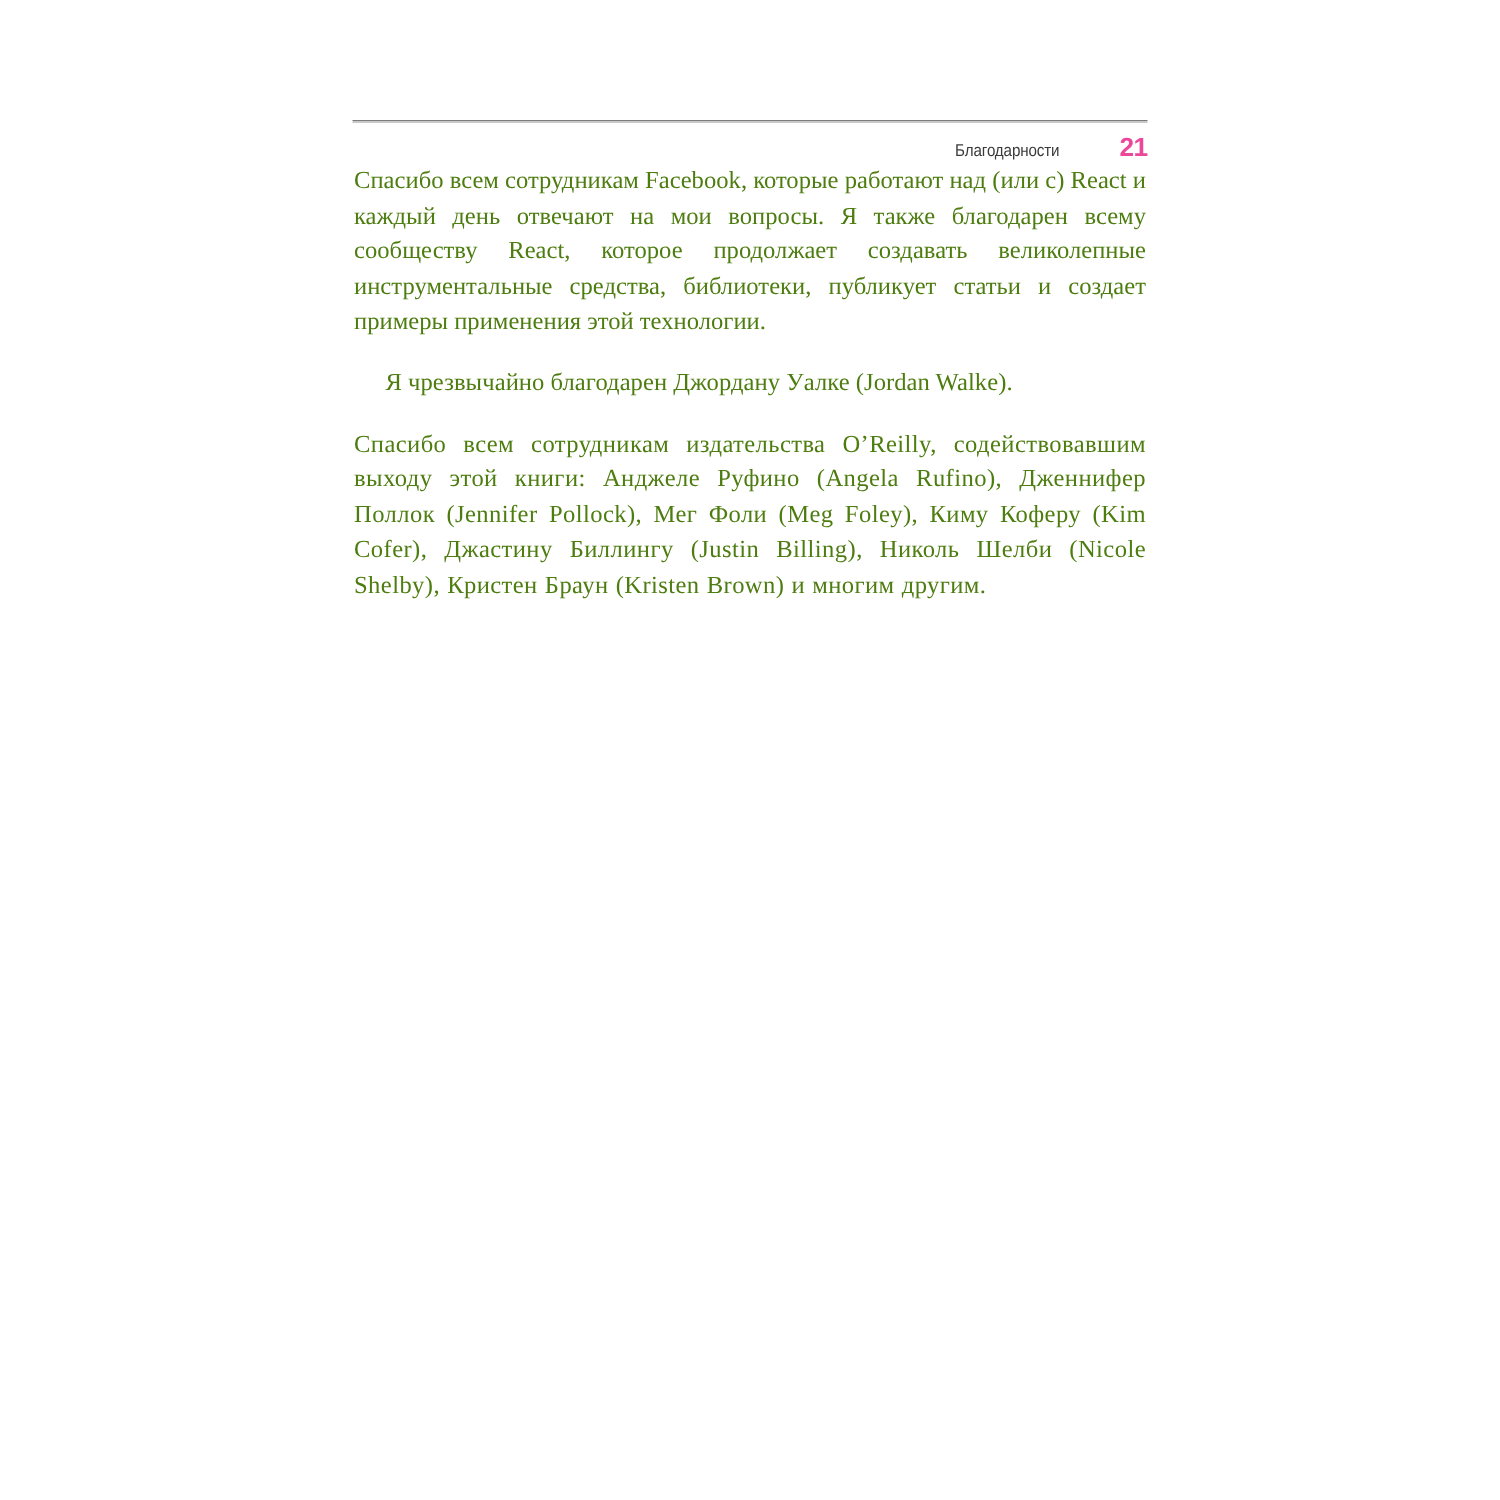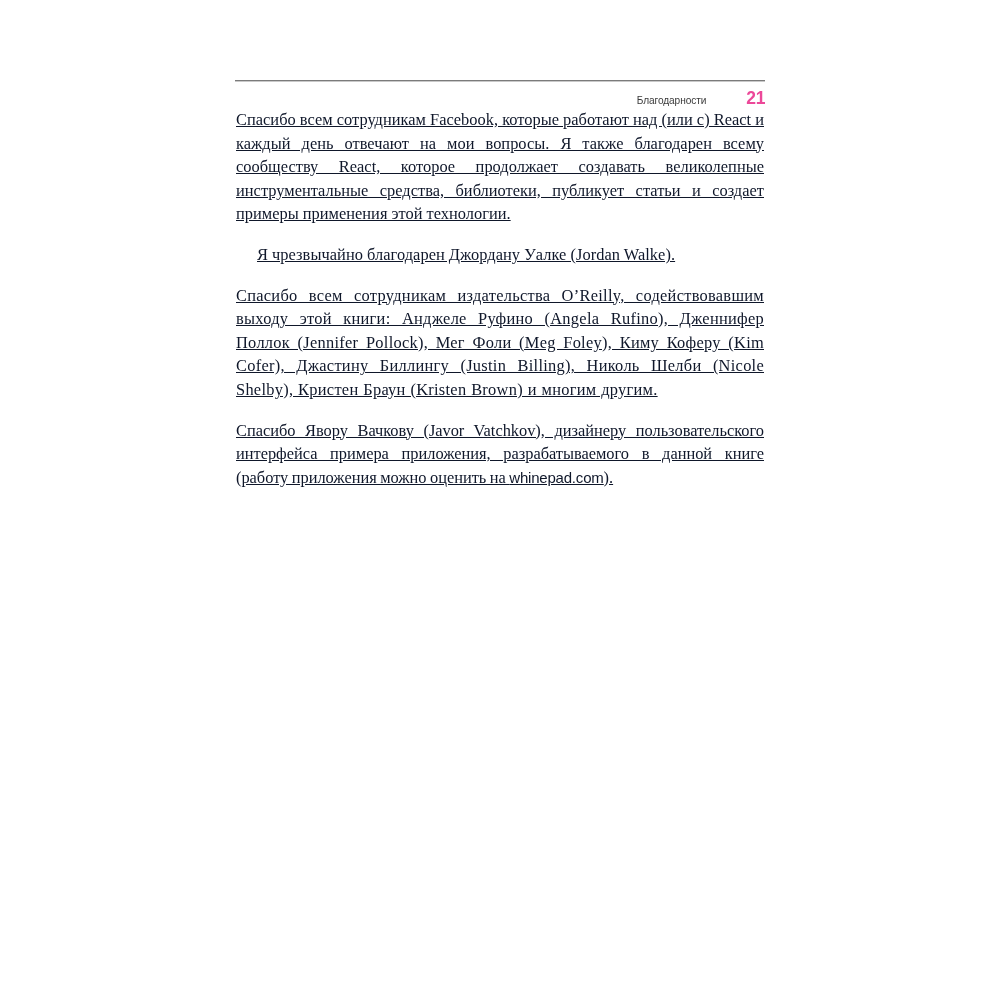--- a/index.html
+++ b/index.html
@@ -79,25 +79,24 @@
     top: 108px;
     width: 528px;
   }
 
   .body-par {
     margin: 0 0 17px 0;
     font-size: 16.4px;
     line-height: 23.6px;
     text-align: justify;
     text-justify: inter-word;
-    color: #0f172a;
+    color: #4d7c0f;
     hyphens: manual;
     word-spacing: -0.1px;
     letter-spacing: 0.05px;
-    text-decoration: underline;
   }
   .body-par:last-child { margin-bottom: 0; }
 
   
   .par-1 { letter-spacing: 0.02px; }
   .par-2 { letter-spacing: 0.05px; margin-left: 21px; }
   .par-3 { letter-spacing: 0.28px; word-spacing: 0.4px; }
   .par-4 { letter-spacing: -0.02px; word-spacing: -0.6px; }
 
   .sans-inline {
@@ -119,17 +118,16 @@
   <div class="head-rule"></div>
 
   <div class="text-column">
 
     <p class="body-par par-1">Спасибо всем сотрудникам Facebook, которые работают над (или с) React и каждый день отвечают на мои вопросы. Я также благодарен всему сообществу React, которое продолжает создавать великолепные инструментальные средства, библиотеки, публикует статьи и создает примеры применения этой технологии.</p>
 
     <p class="body-par par-2">Я чрезвычайно благодарен Джордану Уалке (Jordan Walke).</p>
 
     <p class="body-par par-3">Спасибо всем сотрудникам издательства O’Reilly, содействовавшим выходу этой книги: Анджеле Руфино (Angela Rufino), Дженнифер Поллок (Jennifer Pollock), Мег Фоли (Meg Foley), Киму Коферу (Kim Cofer), Джастину Биллингу (Justin Billing), Николь Шелби (Nicole Shelby), Кристен Браун (Kristen Brown) и многим другим.</p>
 
-    <p class="body-par par-4"><span>Спасибо Явору Вачкову (Javor Vatchkov), дизайнеру пользовательского интерфейса примера приложения, разрабатываемого в данной книге (работу приложения можно оценить на </span><span class="sans-inline">whinepad.com</span><span>).</span></p>
 
   </div>
 
 </div>
 
 </body></html>

